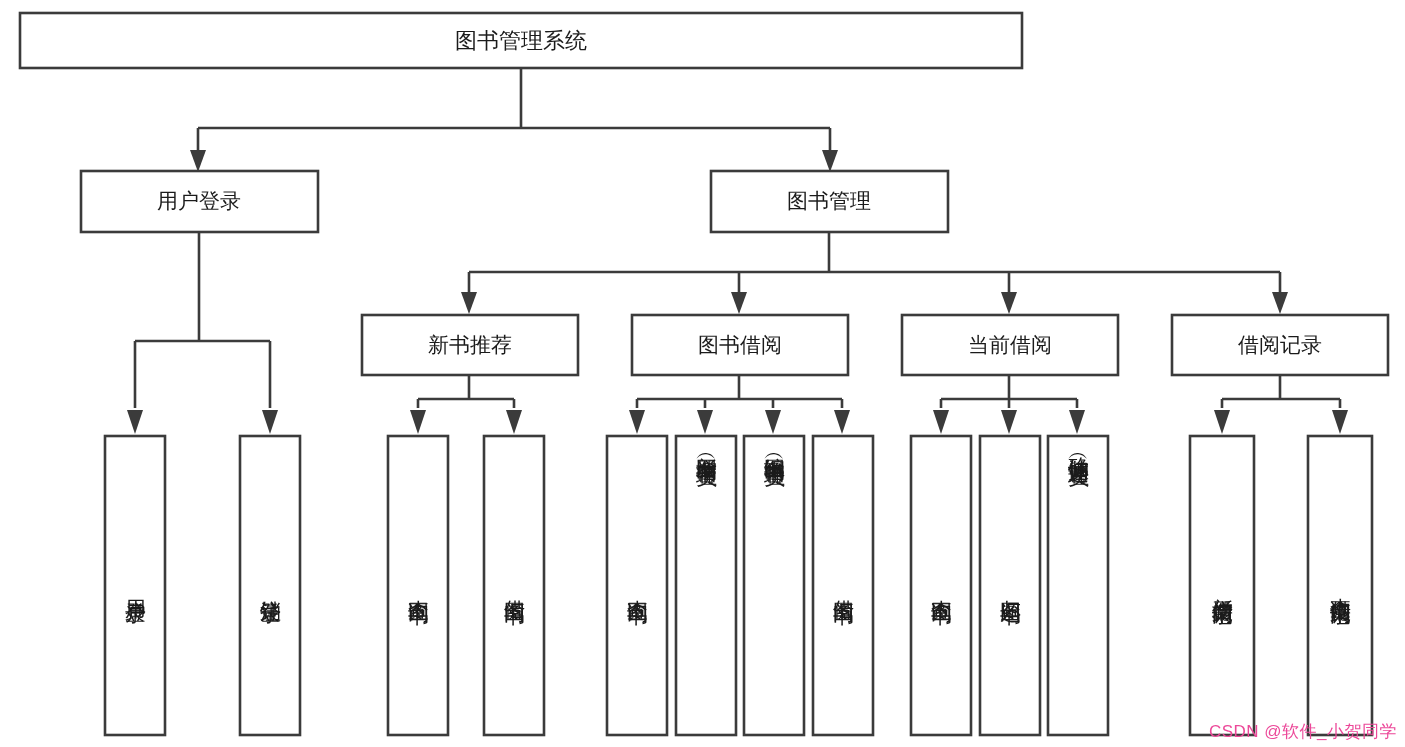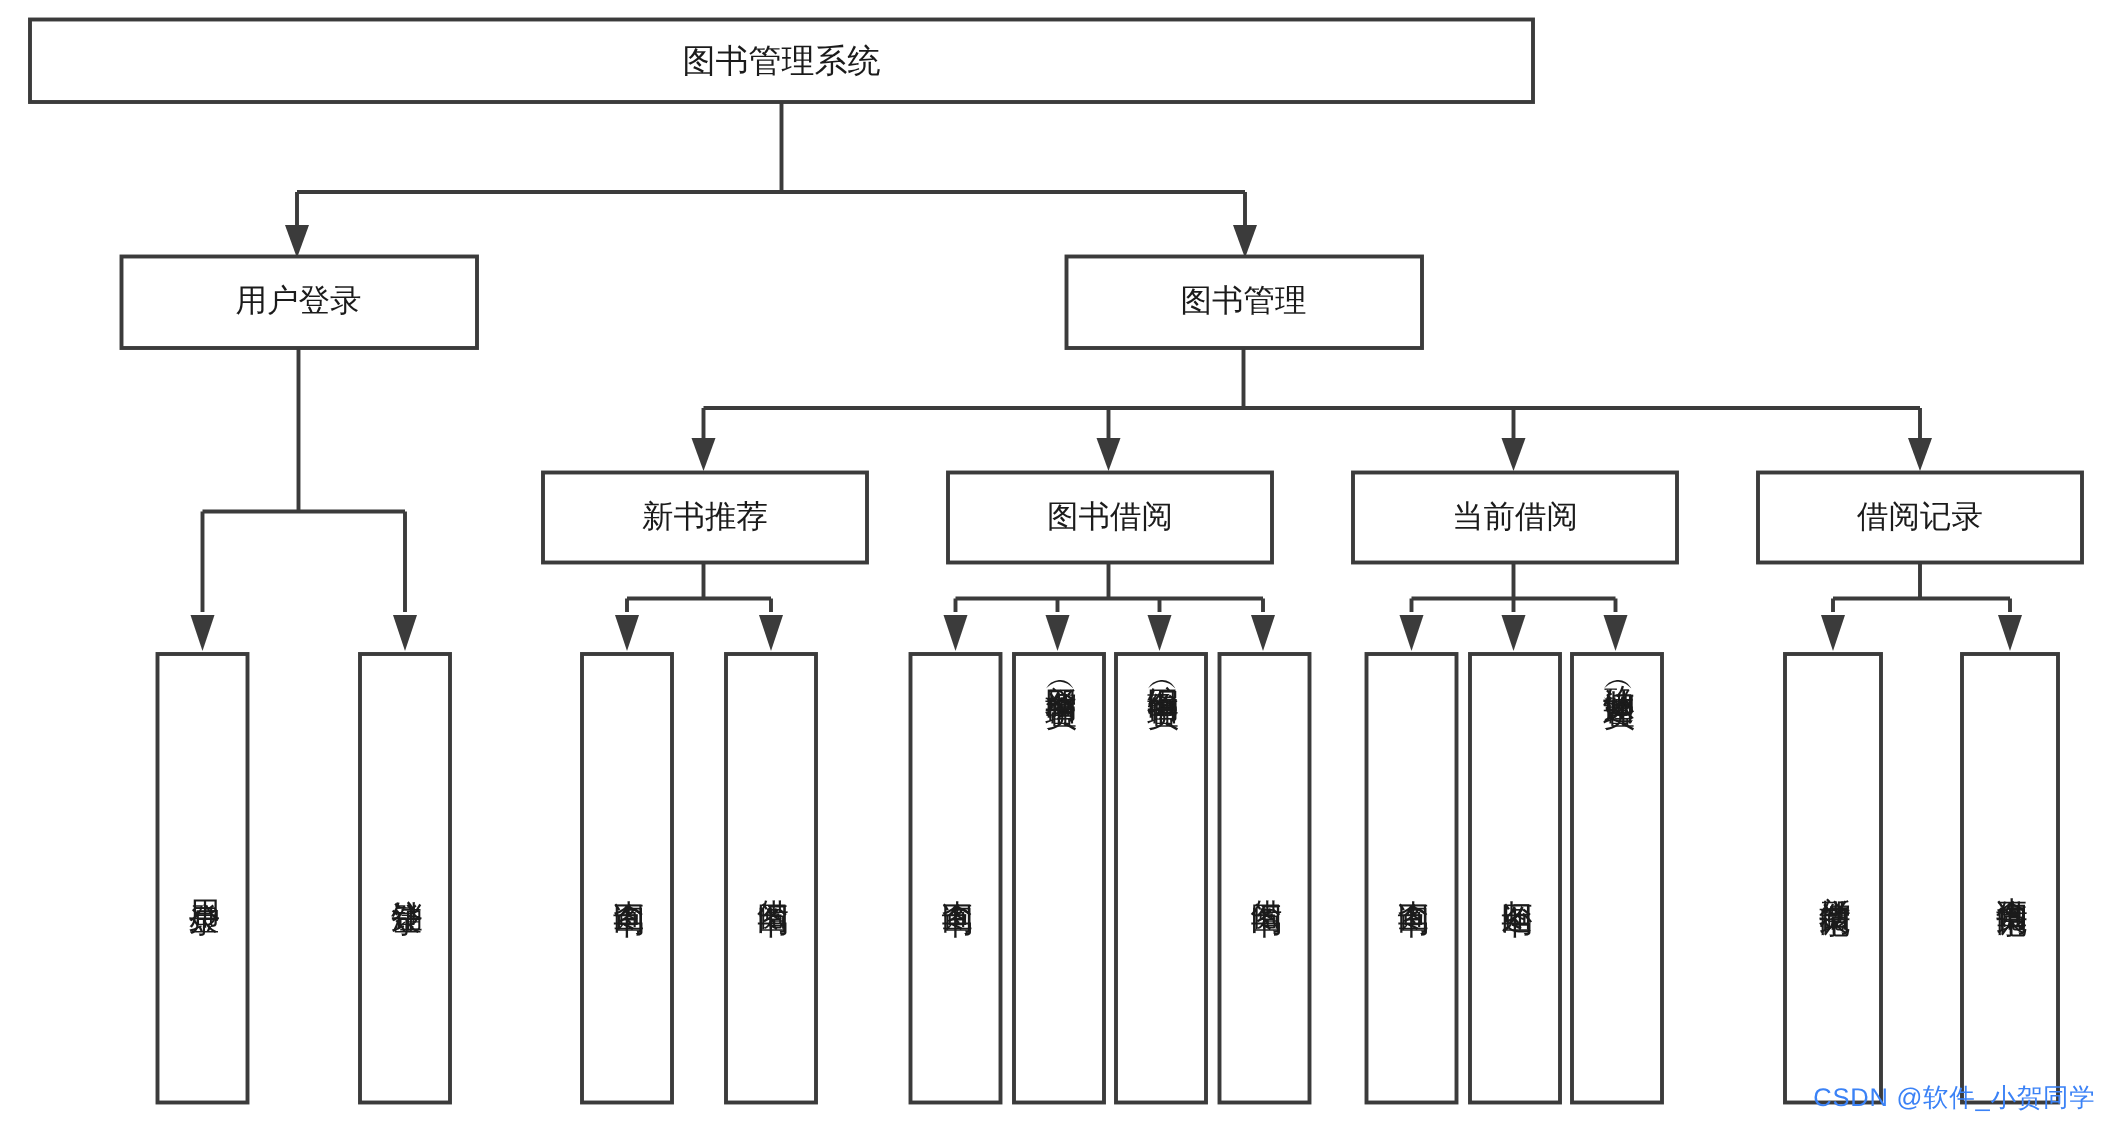--- a/index.html
+++ b/index.html
@@ -72,21 +72,21 @@
     color: #1b1b1b;
     white-space: nowrap;
     text-align: center;
   }
   .watermark {
     position: absolute;
     right: 8px;
     bottom: 4px;
     font-family: "Liberation Sans", "DejaVu Sans", sans-serif;
     font-size: 17px;
-    color: #3b82f6;
+    color: #ec4899;
     letter-spacing: 0.5px;
     white-space: nowrap;
   }
 </style>
 </head>
 <body>
 
 <div id="diagram-root">
 
   <svg class="diagram" viewBox="0 0 1405 747" xmlns="http://www.w3.org/2000/svg">

